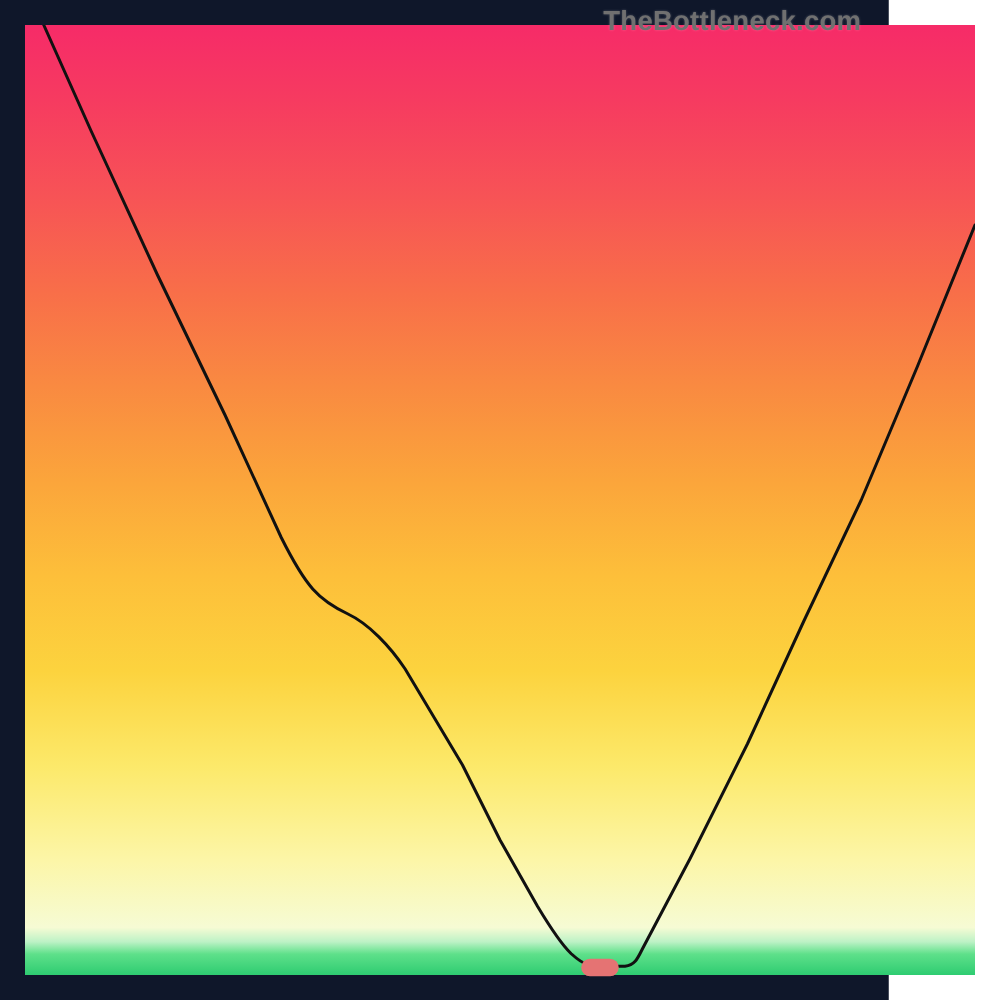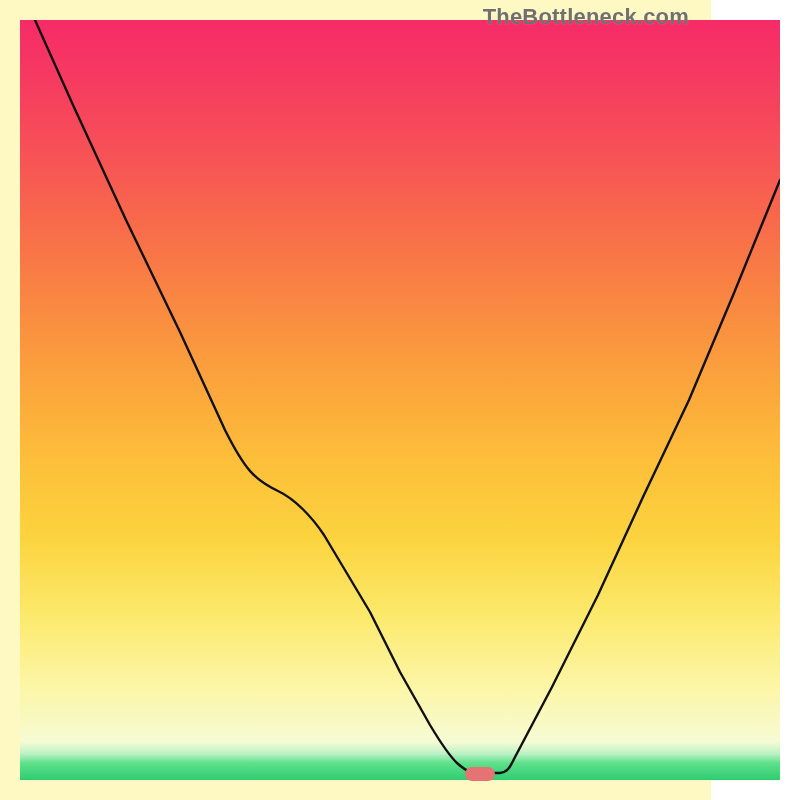--- a/index.html
+++ b/index.html
@@ -7,21 +7,21 @@
     padding: 0;
     width: 800px;
     height: 800px;
     overflow: hidden;
     font-family: Arial, Helvetica, sans-serif;
   }
   .frame {
     position: relative;
     width: 711px;
     height: 800px;
-    background: #fef9c3;
+    background: #0f172a;
     text-decoration: underline;
   }
   .plot-area {
     position: absolute;
     left: 20px;
     top: 20px;
     width: 760px;
     height: 760px;
     background: linear-gradient(to top,
       #2ecc71 0%,

